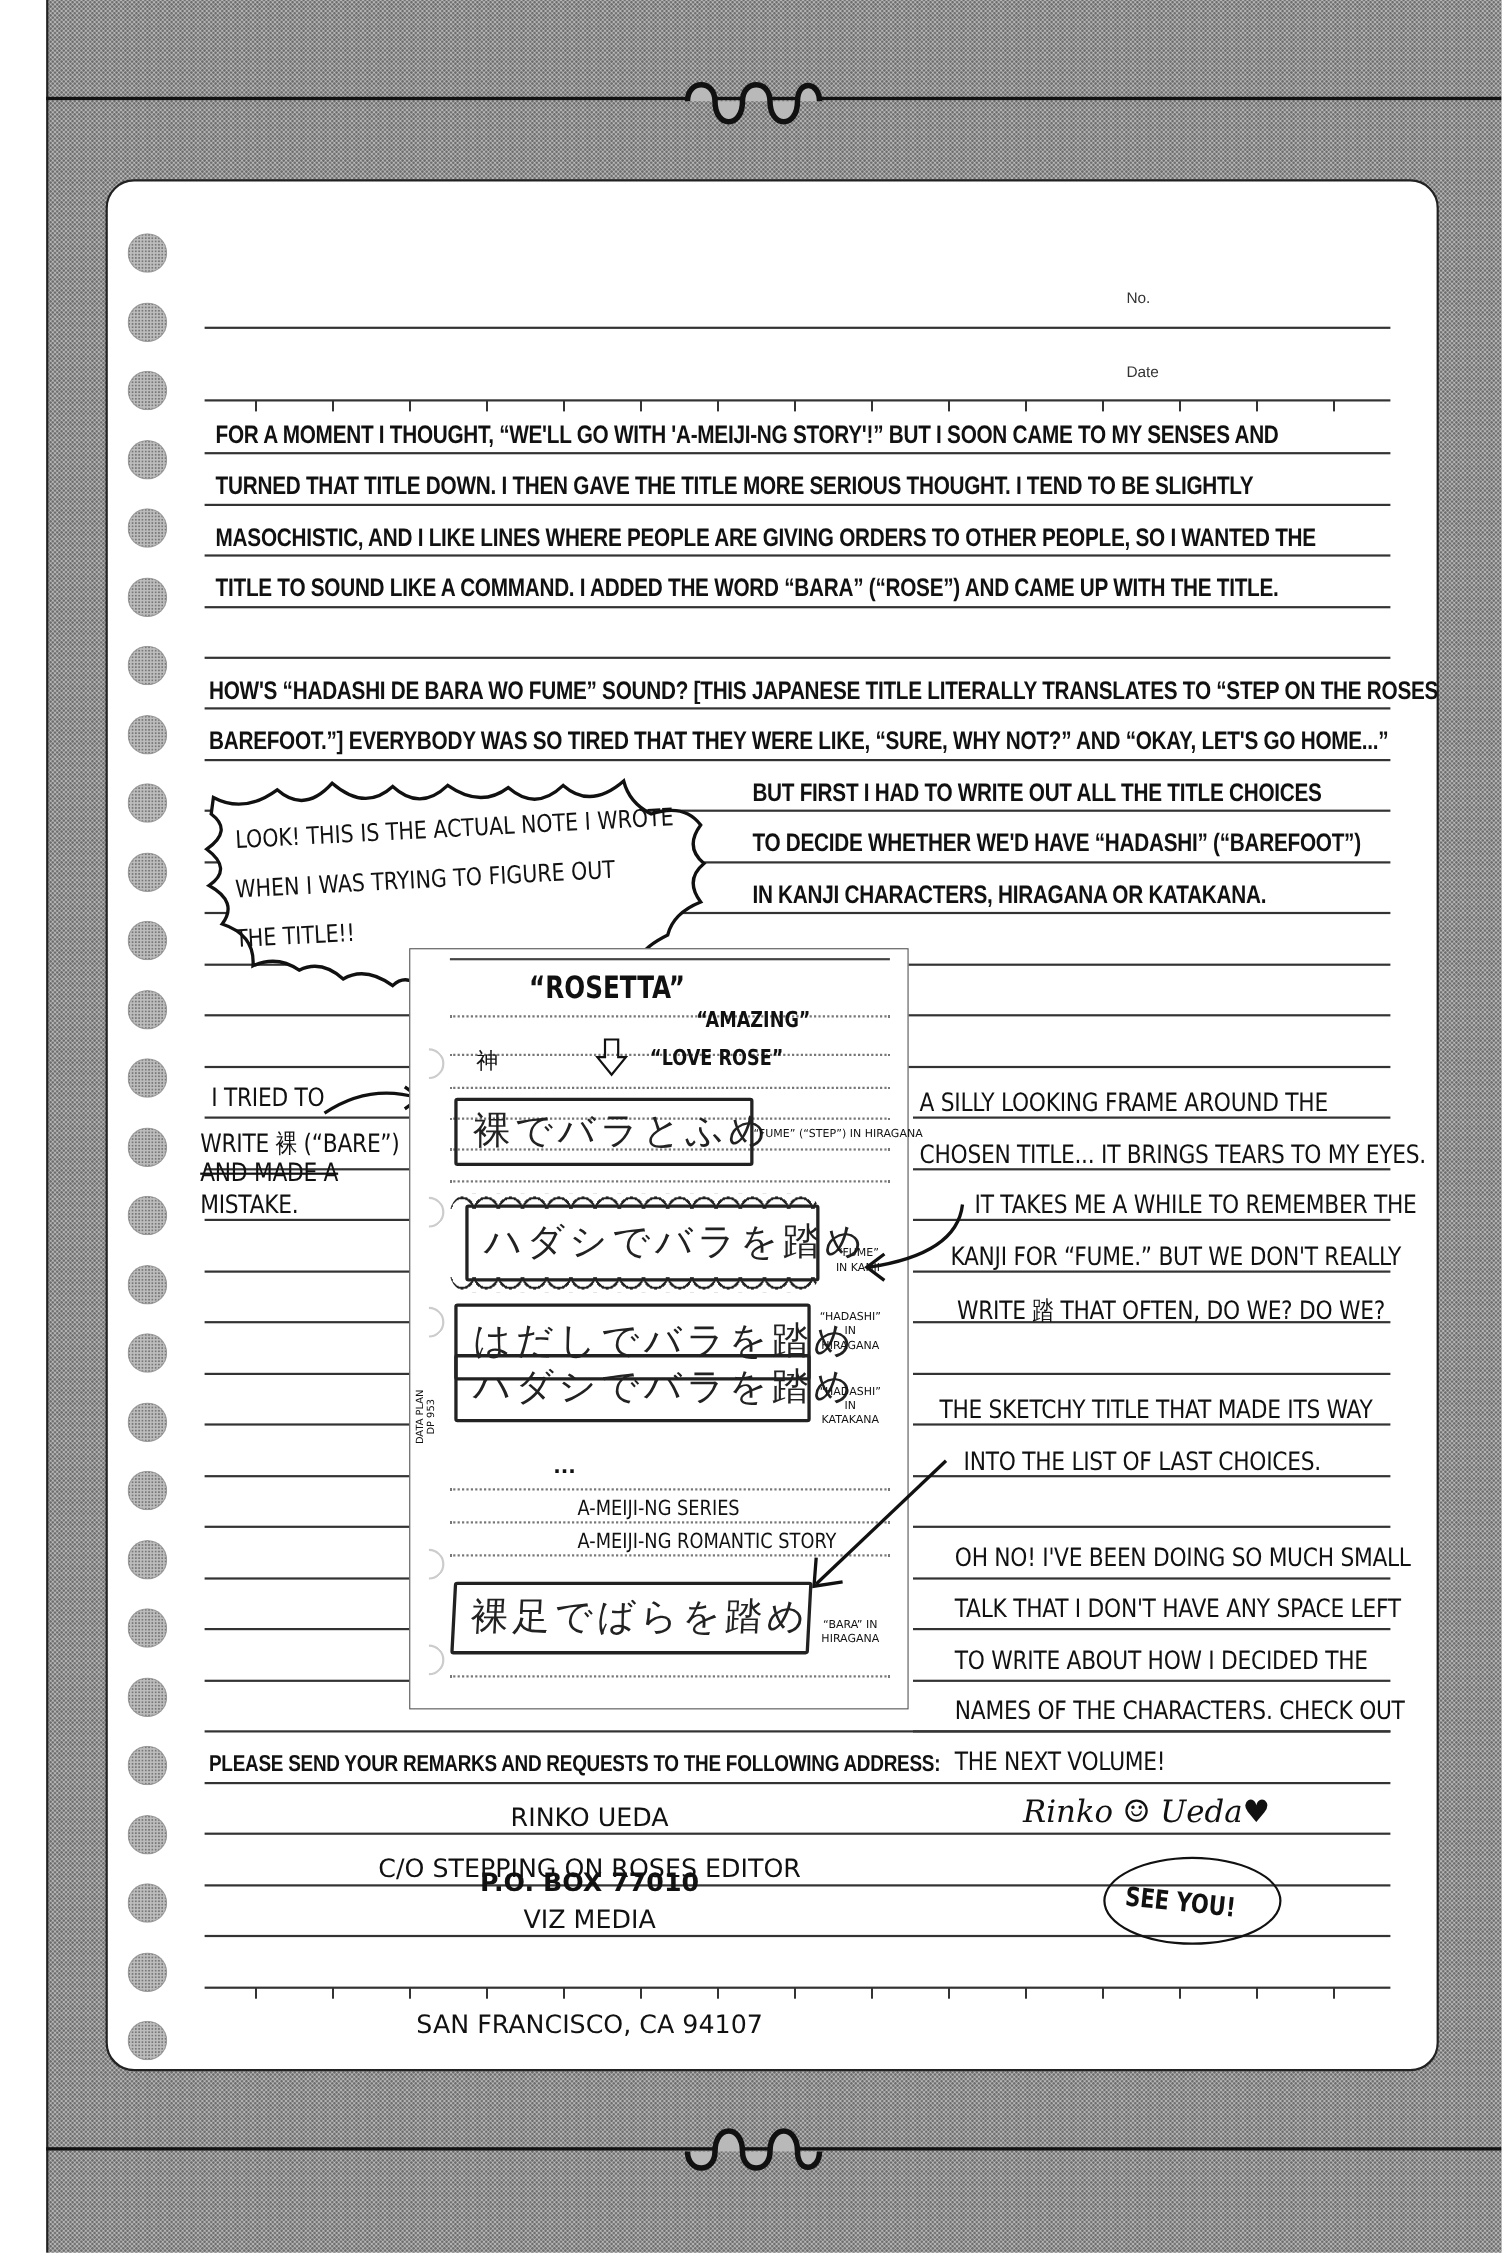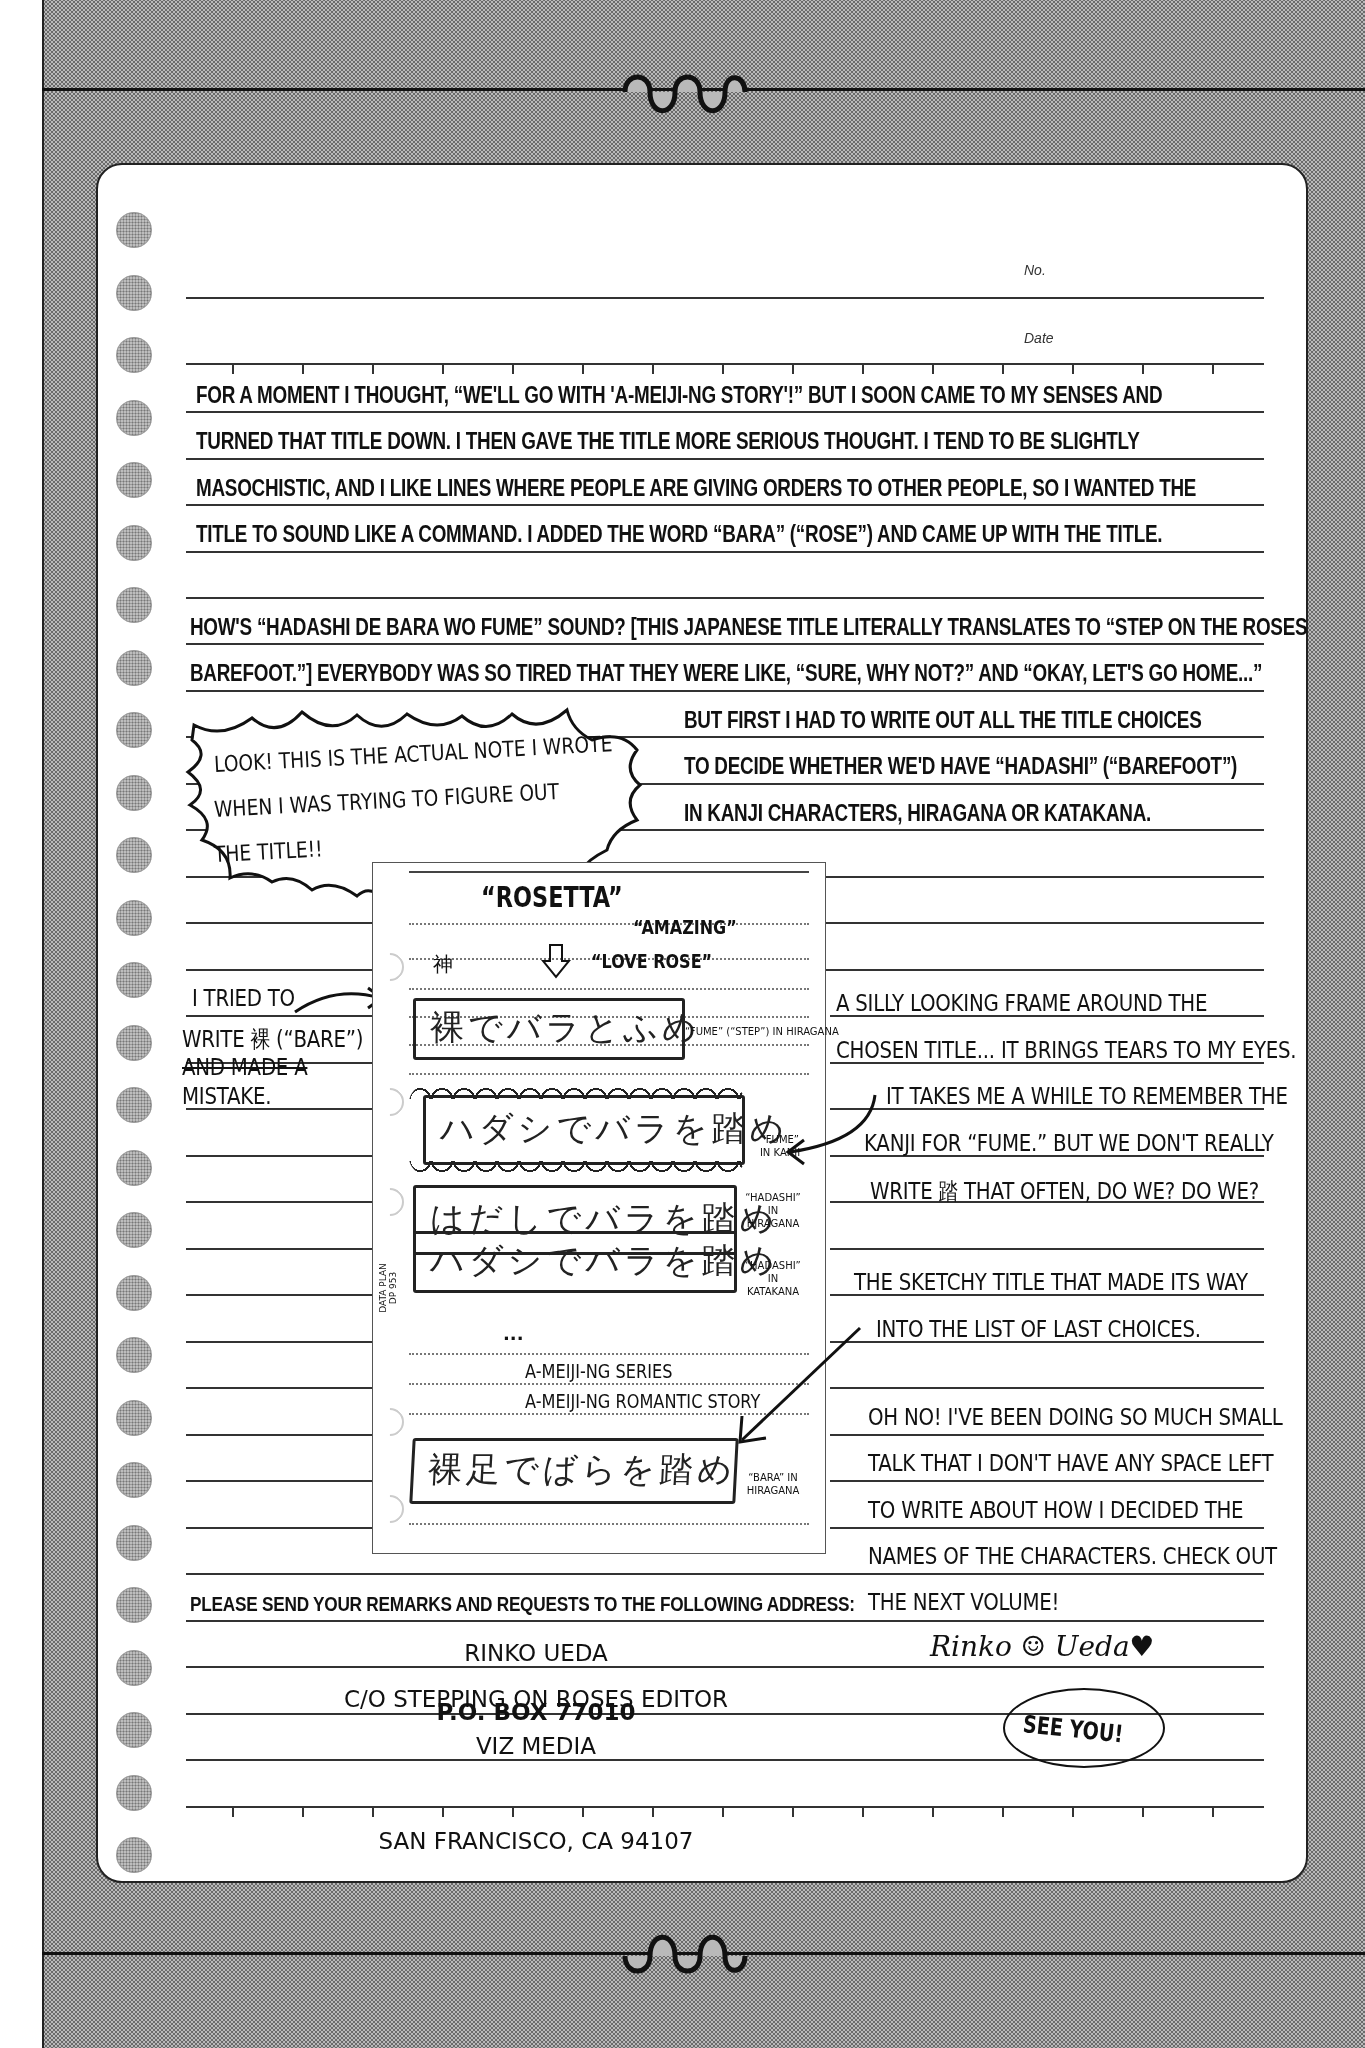--- a/index.html
+++ b/index.html
@@ -50,21 +50,21 @@
       text-transform: uppercase;
     }
     .body-line { font-size: 23px; transform: scaleX(0.82); transform-origin: left center; }
     .right-note { font-size: 23px; transform: scaleX(0.86); transform-origin: left center; font-weight: normal; }
     .right-note, .center-addr { font-family: "DejaVu Sans", sans-serif; }
     .center-addr {
       position: absolute; left: 186px; width: 700px; text-align: center;
       font-size: 23px; font-weight: normal; color: #111; white-space: nowrap; text-transform: uppercase;
     }
     .form-label {
-      position: absolute; font-family: "Liberation Sans", sans-serif; font-size: 14px; color: #333; font-style: italic;
+      position: absolute; font-family: "Liberation Sans", sans-serif; font-size: 14px; color: #333;
     }
     .bubble { position: absolute; left: 182px; top: 700px; width: 470px; height: 210px; }
     .bubble-text {
       position: absolute; font-family: "DejaVu Sans", sans-serif; font-size: 22px; color: #111;
       transform: rotate(-3deg) scaleX(0.85); transform-origin: left center; white-space: nowrap;
     }
     .note {
       position: absolute; left: 372px; top: 862px; width: 452px; height: 690px;
       background: #fff; border: 1px solid #555;
     }

